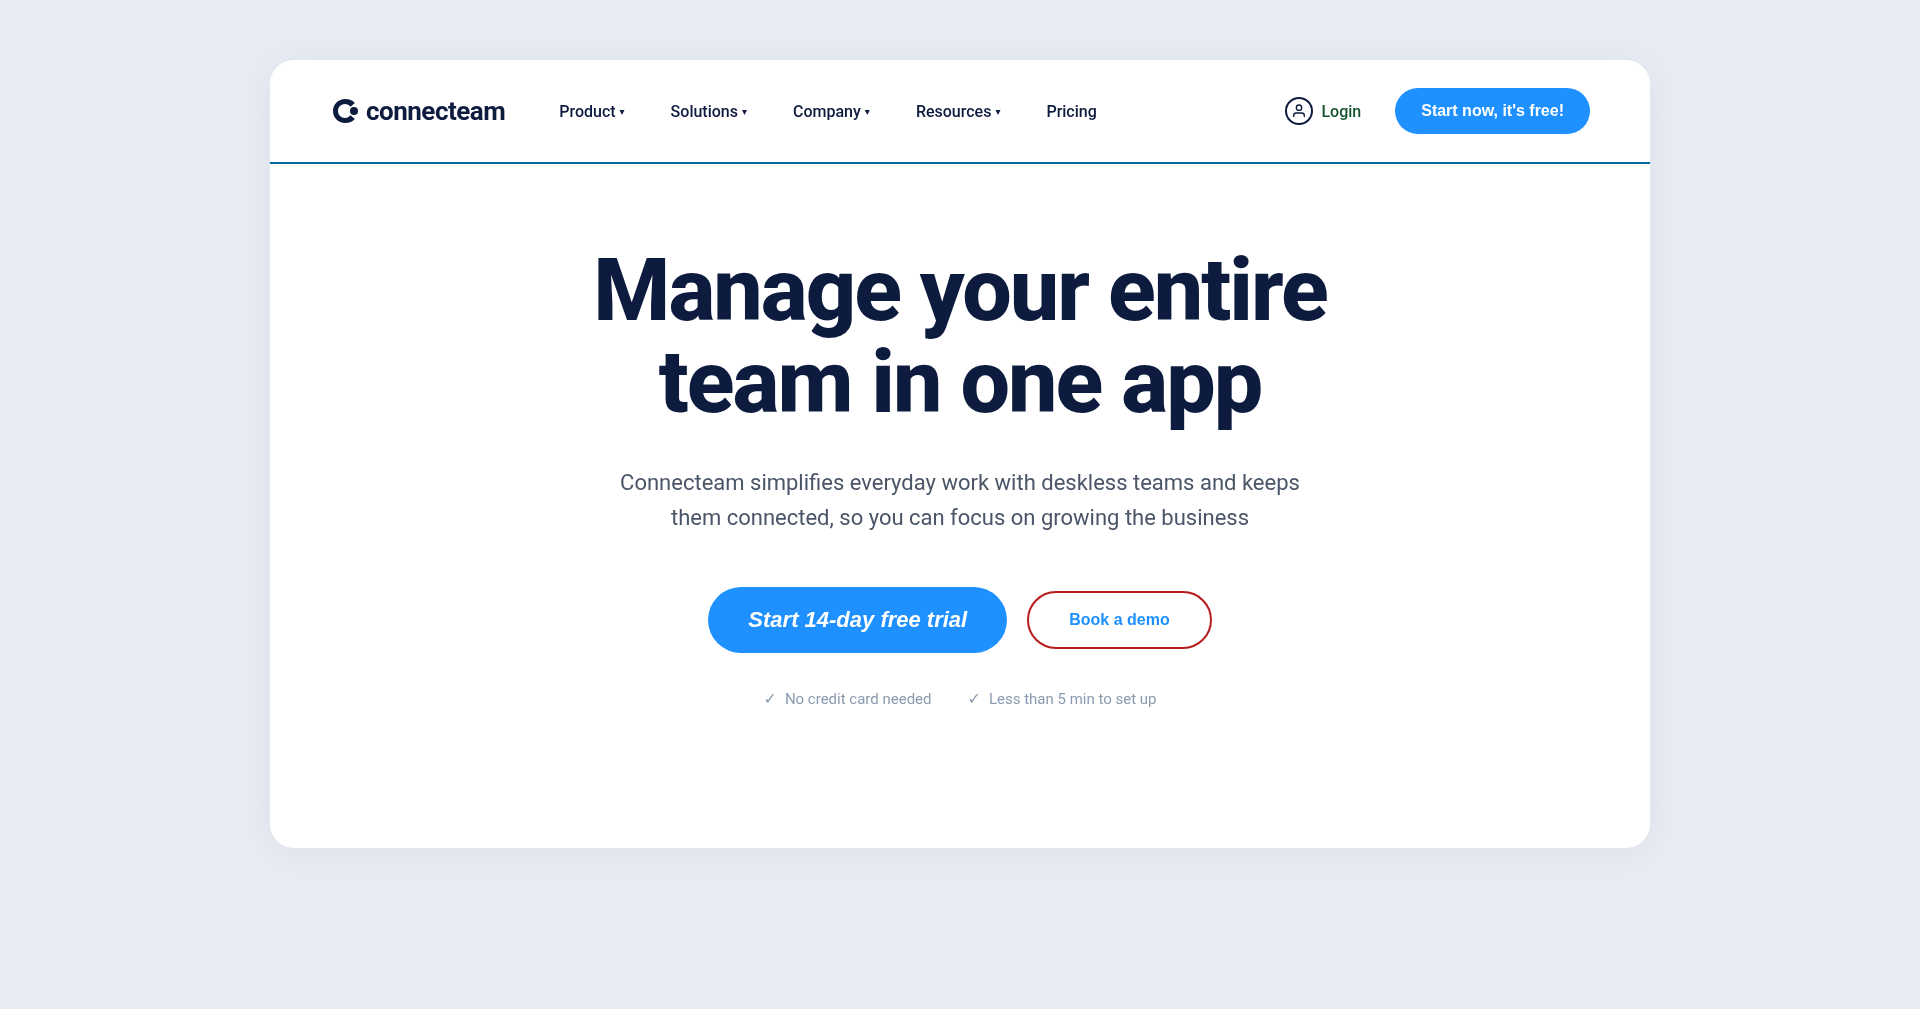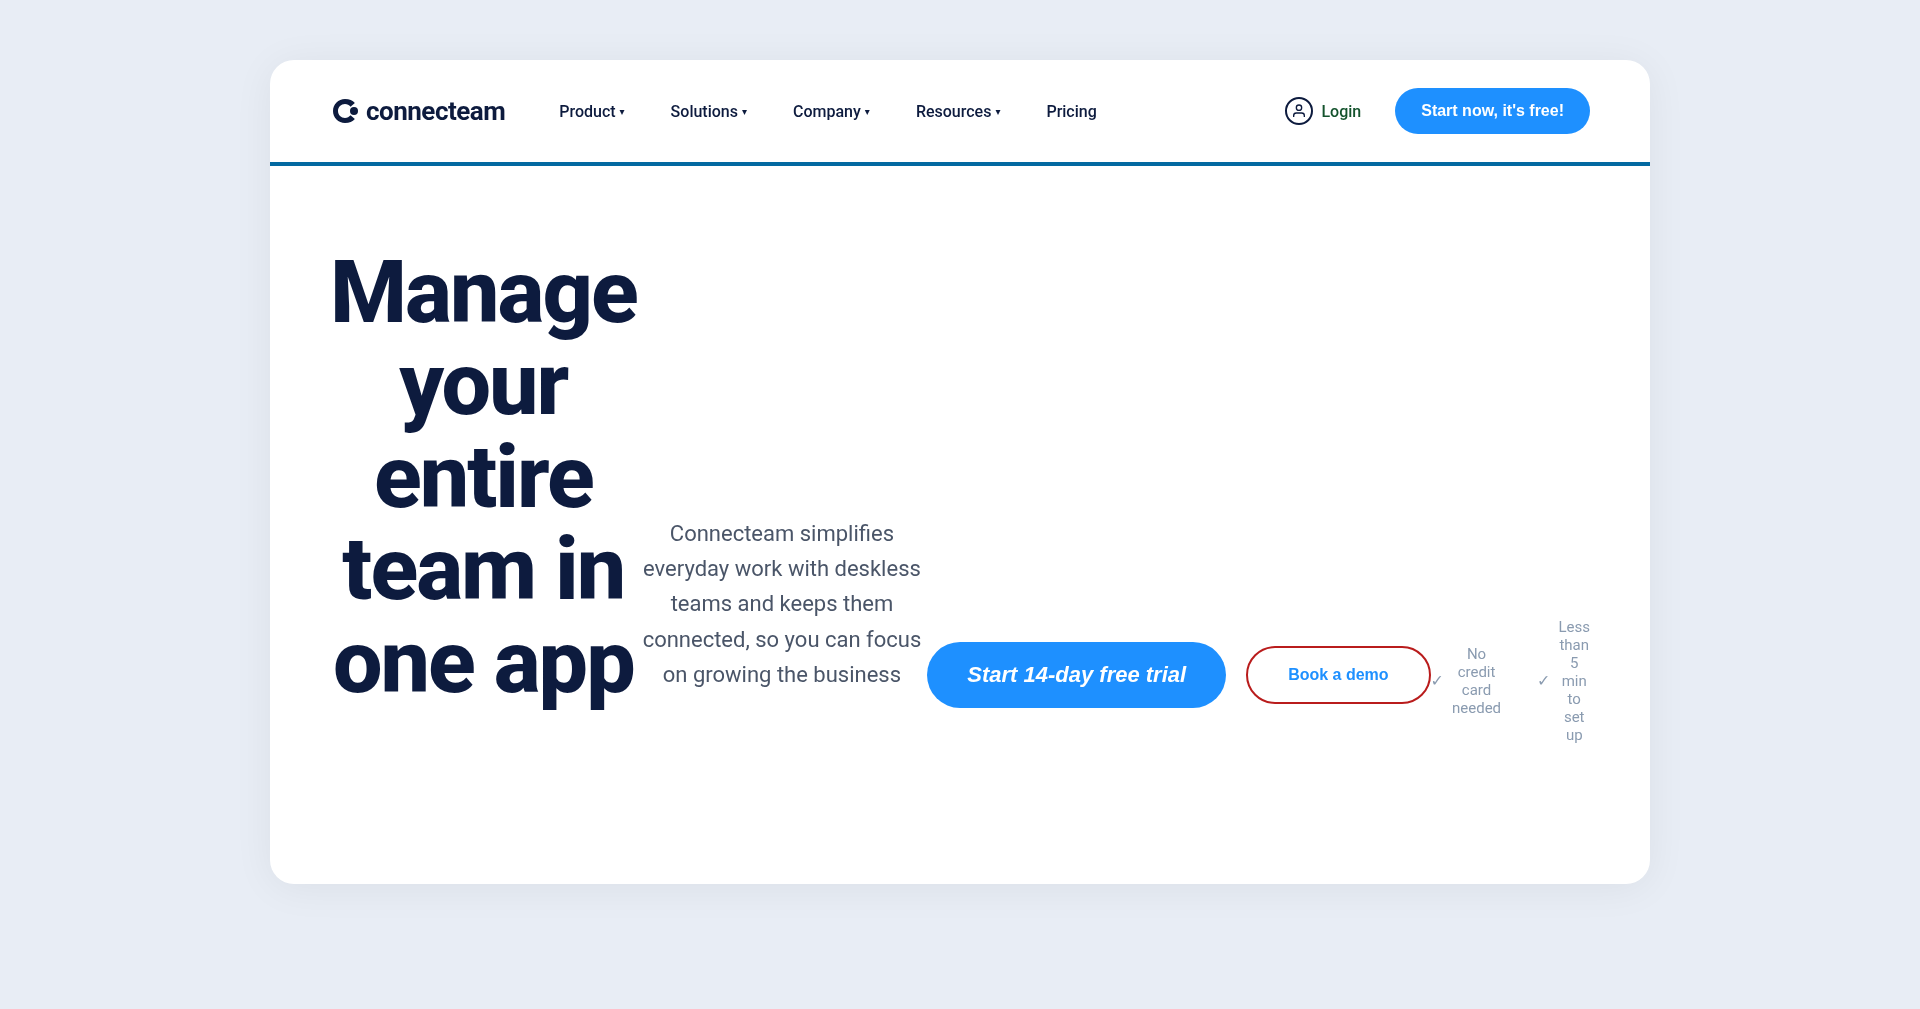--- a/index.html
+++ b/index.html
@@ -35,21 +35,21 @@
       padding: 0 0 80px 0;
       box-shadow: 0 4px 40px rgba(0,0,0,0.06);
       overflow: hidden;
     }
 
     
     .navbar {
       display: flex;
       align-items: center;
       padding: 28px 60px;
-      border-bottom: 4px solid #0369a1;
+      border-bottom: 2px solid #0369a1;
       gap: 40px;
     }
 
     .logo {
       display: flex;
       align-items: center;
       gap: 6px;
       flex-shrink: 0;
     }
 
@@ -124,21 +124,22 @@
       padding: 14px 26px;
       font-size: 16px;
       font-weight: 600;
       cursor: pointer;
       white-space: nowrap;
     }
 
     
     .hero {
       display: flex;
-      align-items: flex-end;
+      flex-direction: column;
+      align-items: center;
       text-align: center;
       padding: 80px 60px 60px;
     }
 
     .hero-title {
       font-size: 88px;
       font-weight: 800;
       color: #0d1b3e;
       line-height: 1.05;
       letter-spacing: -2px;

